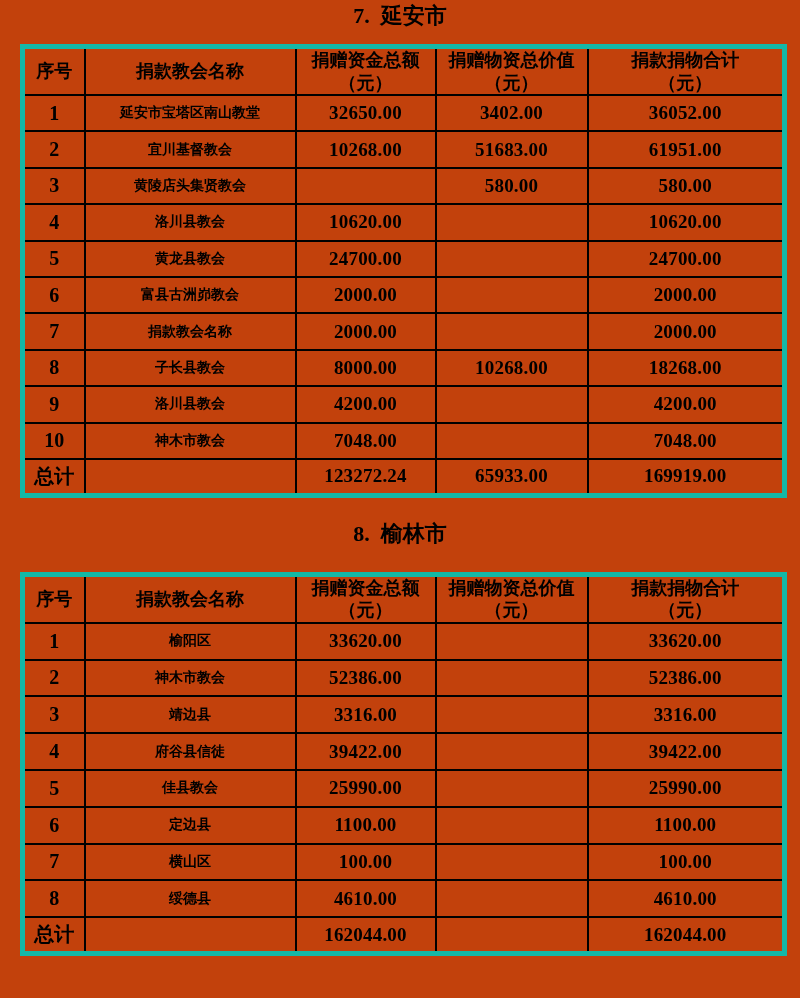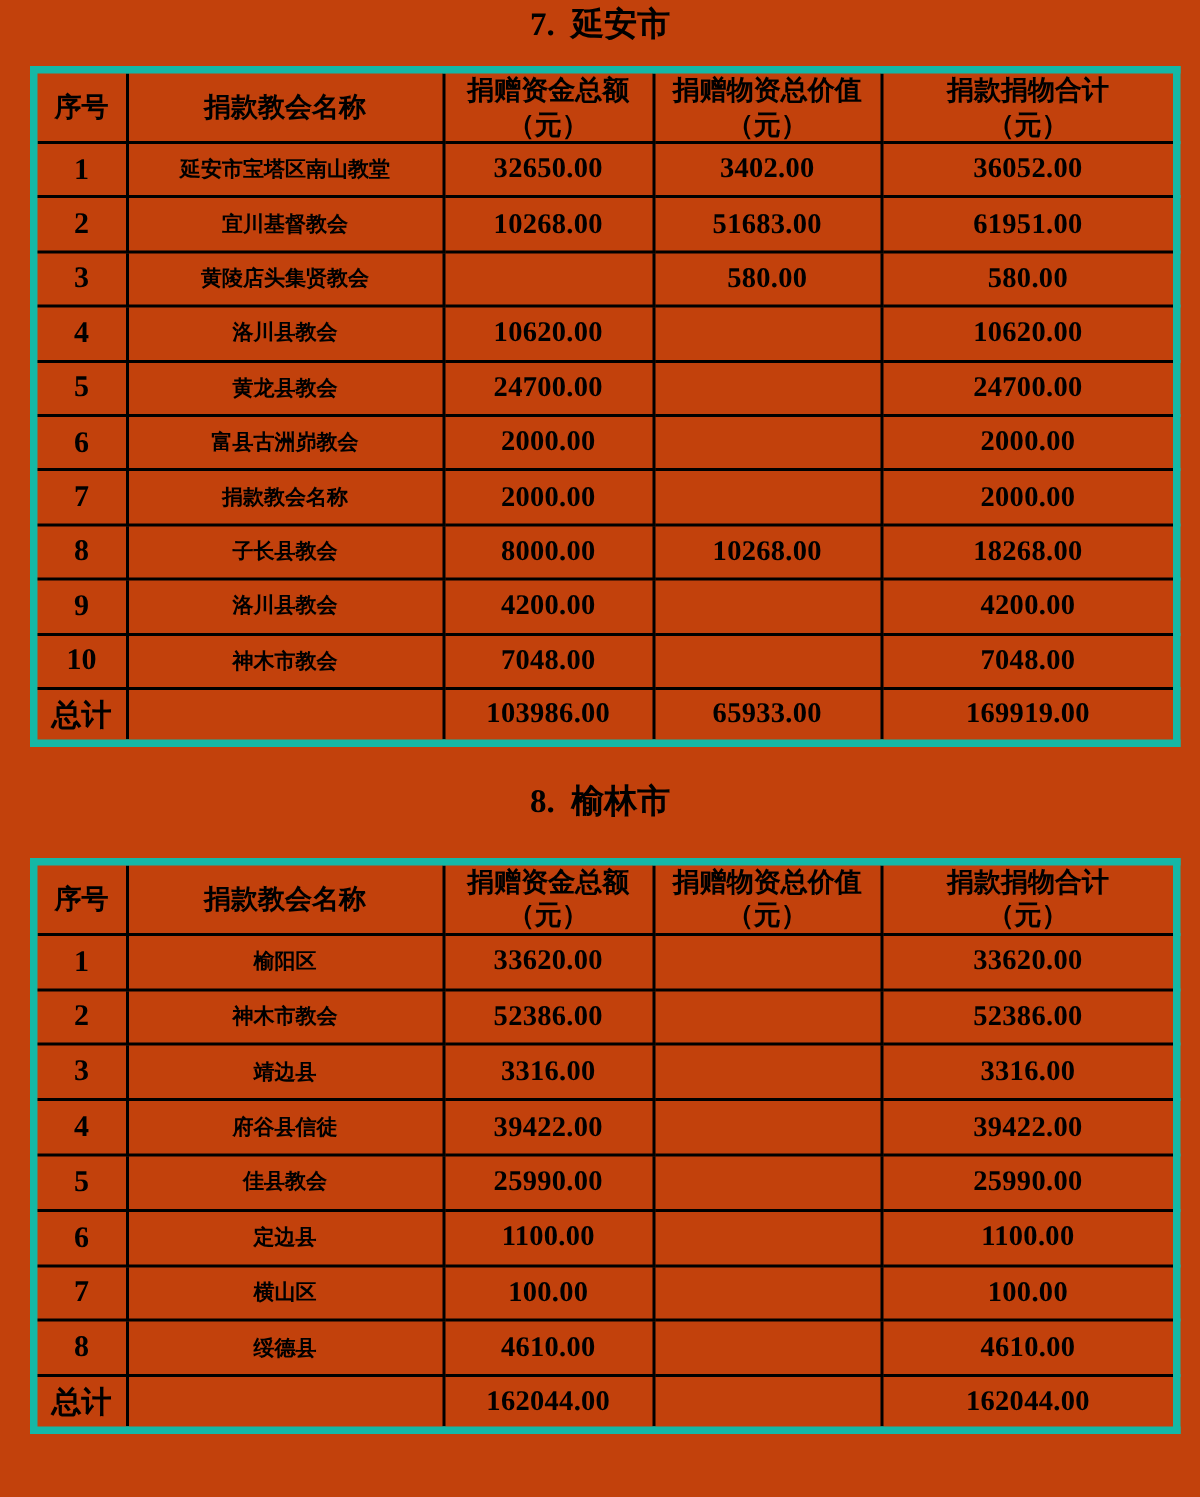--- a/index.html
+++ b/index.html
@@ -169,21 +169,21 @@
           <tr>
             <td class="cell-index">10</td>
             <td class="cell-name">神木市教会</td>
             <td class="cell-funds">7048.00</td>
             <td class="cell-goods"></td>
             <td class="cell-total">7048.00</td>
           </tr>
           <tr>
             <td class="cell-index">总计</td>
             <td class="cell-name"></td>
-            <td class="cell-funds">103986.00</td>
+            <td class="cell-funds">123272.24</td>
             <td class="cell-goods">65933.00</td>
             <td class="cell-total">169919.00</td>
           </tr>
         </tbody>
     </table>
   </div>
 
   <div class="section">
     <h2 class="section-title title-2">8.  榆林市</h2>
 

